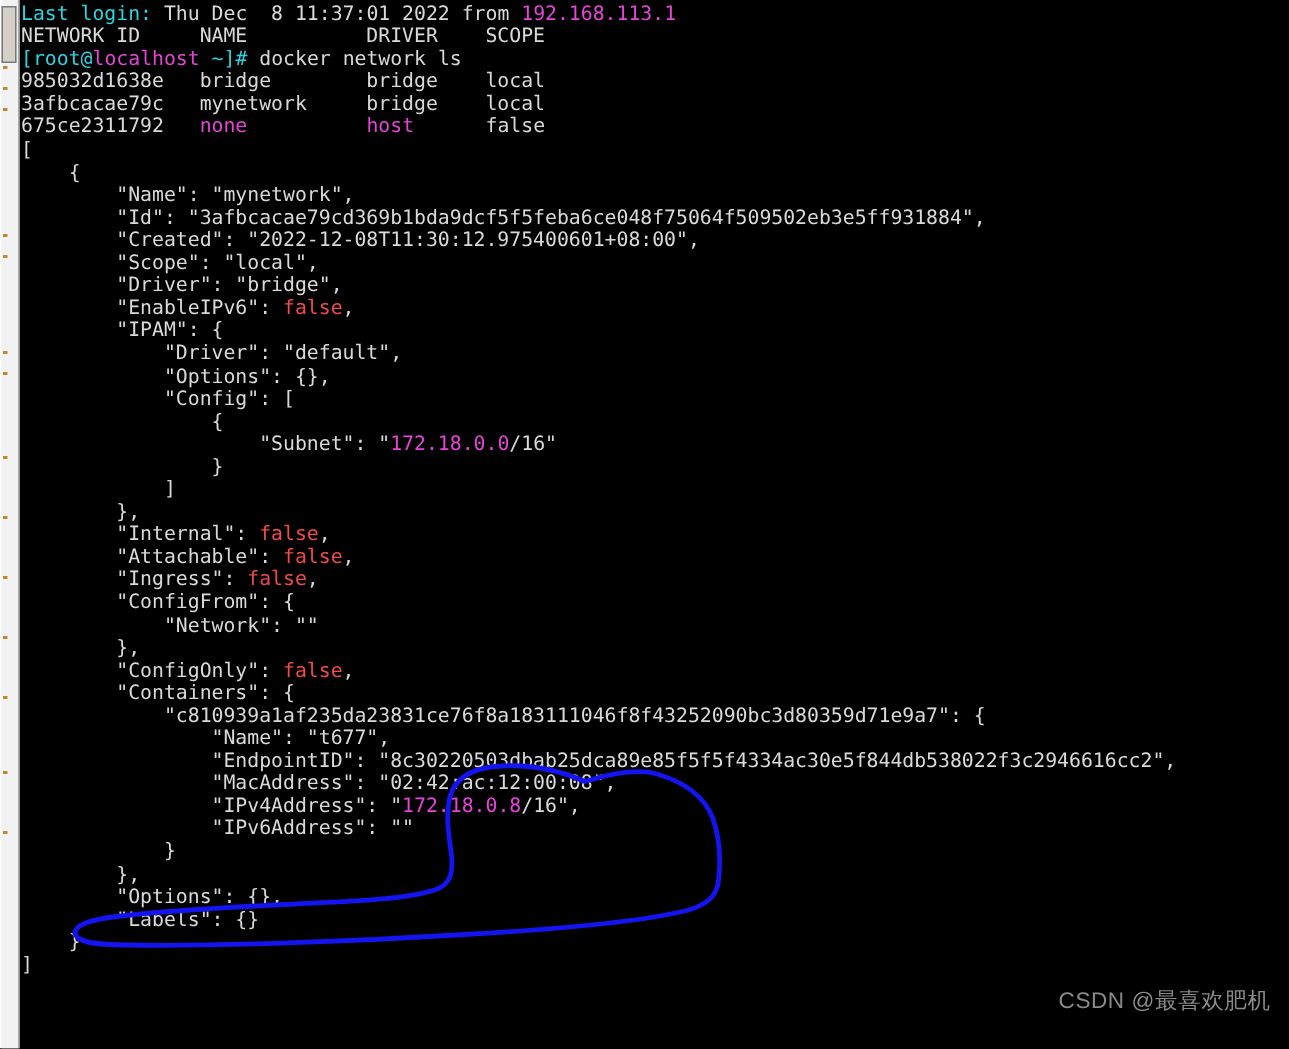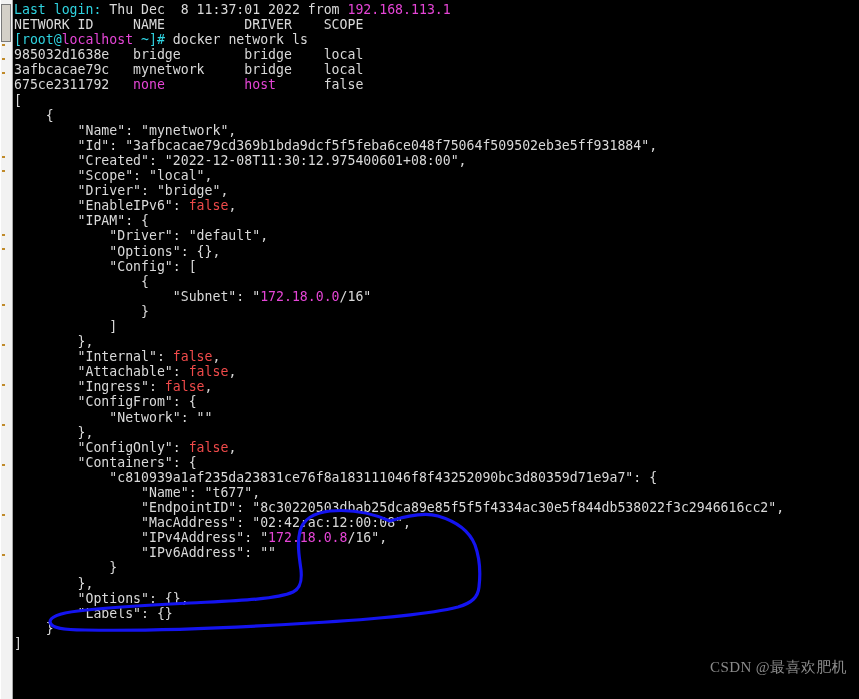--- a/index.html
+++ b/index.html
@@ -115,21 +115,21 @@
     pointer-events: none;
     z-index: 9;
   }
 
   
   #watermark {
     position: absolute;
     right: 12px;
     bottom: 22px;
     color: #8a8a8a;
-    font-family: Liberation Serif, serif;
+    font-family: Liberation Sans, sans-serif;
     font-size: 15px;
     letter-spacing: 0.4px;
     z-index: 8;
     user-select: none;
   }
 </style>
 </head>
 <body>
 
 <div id="terminal-window">

